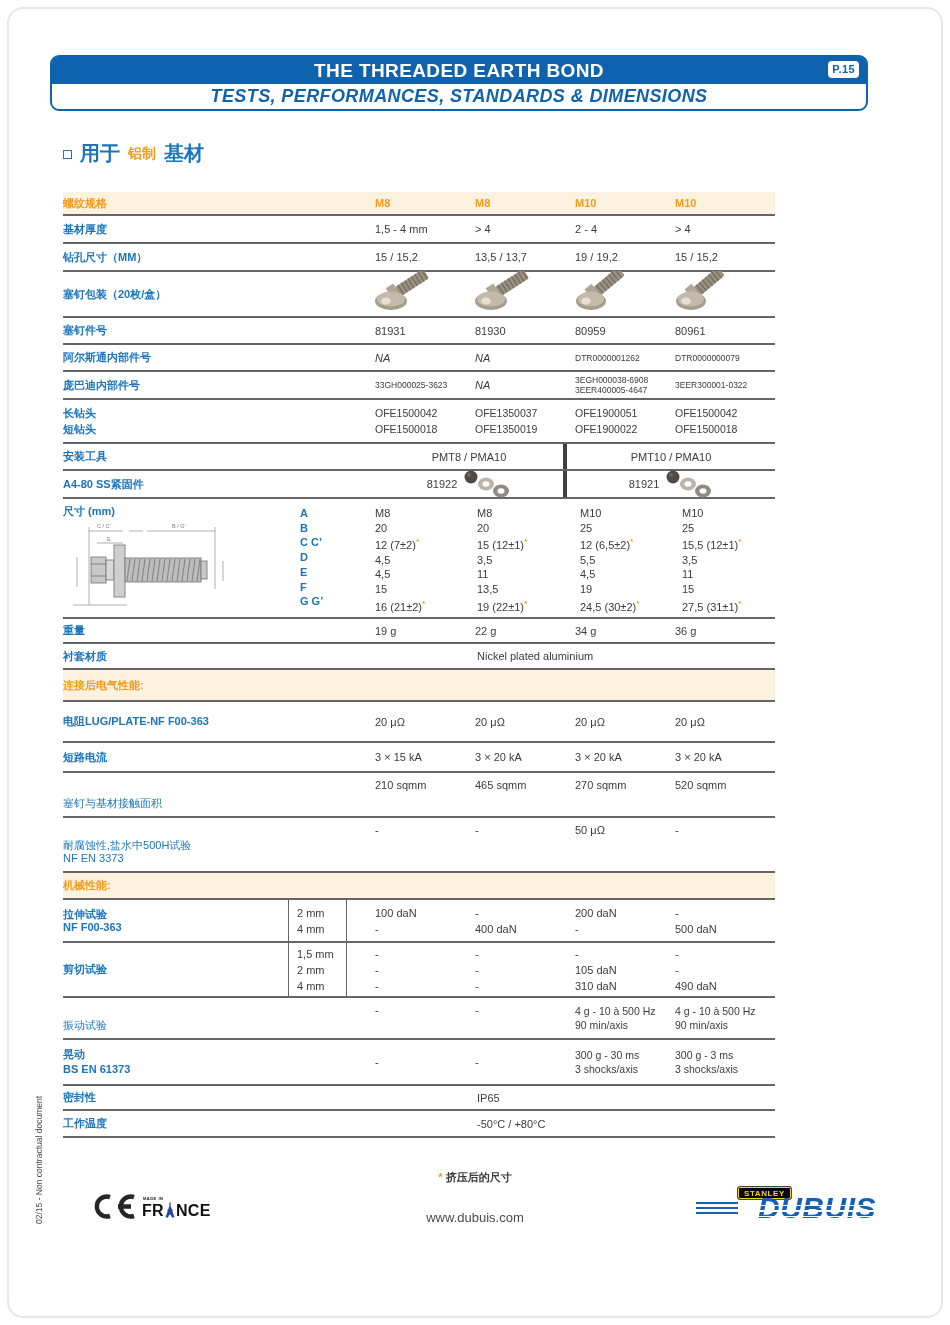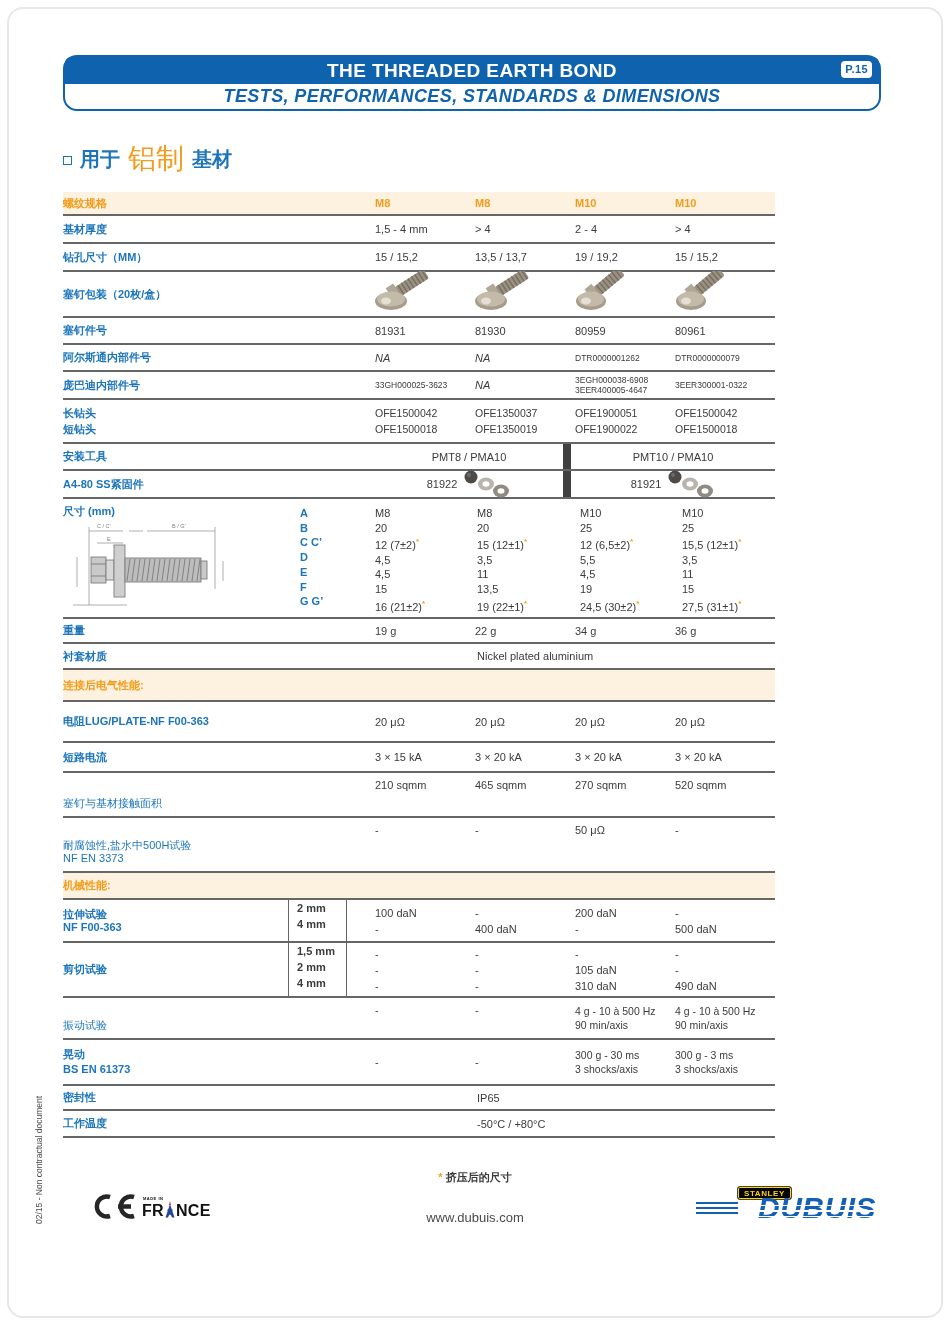--- a/index.html
+++ b/index.html
@@ -1,31 +1,31 @@
 <!DOCTYPE html>
 <html><head>
 <meta charset="utf-8">
 <style>
   *{margin:0;padding:0;box-sizing:border-box}
   html,body{width:950px;height:1325px;background:#fff;font-family:"Liberation Sans",sans-serif;position:relative;overflow:hidden}
   .page-frame{position:absolute;inset:7px;border:2px solid #e7e7e7;border-radius:16px;pointer-events:none}
 
   
-  .hdr{position:absolute;left:63px;top:55px;width:818px;height:56px;border:2px solid #0f63ae;border-radius:14px;background:#fff}
+  .hdr{position:absolute;left:50px;top:55px;width:818px;height:56px;border:2px solid #0f63ae;border-radius:9px;background:#fff}
   .hdr-top{position:relative;height:27px;background:#0f63ae;border-radius:6px 6px 0 0;color:#fff;
            font-weight:bold;font-size:19px;text-align:center;line-height:27px;letter-spacing:.4px}
   .hdr-badge{position:absolute;right:5px;top:2px;background:#fff;border:2px solid #0f63ae;border-radius:6px;
              color:#0f63ae;font-size:11px;font-weight:bold;line-height:15px;padding:1px 4px}
   .hdr-sub{height:25px;color:#0f63ae;font-style:italic;font-weight:bold;font-size:18px;text-align:center;line-height:25px;letter-spacing:.4px}
 
   
   .sect{position:absolute;left:63px;top:140px;display:flex;align-items:center;gap:8px}
   .sect .bullet{width:9px;height:9px;border:1.5px solid #1c75bb;margin-top:2px}
   .sect .st1,.sect .st3{color:#1c75bb;font-size:20px;font-weight:bold}
-  .sect .st2{color:#f59b1b;font-size:28px;font-weight:normal}
+  .sect .st2{color:#f59b1b;font-size:14px;font-weight:bold}
 
   
   .tbl{position:absolute;left:63px;top:192px;width:712px;font-size:11px;color:#3b3b3b}
   .t-row{position:relative;display:flex;align-items:center;border-bottom:2px solid #666}
   .lbl{width:312px;color:#1c75bb;font-weight:bold;font-size:11px;line-height:13px}
   .c{width:100px}
   .cream{background:#fdf2e0}
   .cream .lbl, .cream .c{color:#f59b1b;font-weight:bold}
   .sm{font-size:8.5px;line-height:10px}
   .na{font-style:italic;font-size:11px}
@@ -44,28 +44,28 @@
   .r-short{height:30px}
   .r-contact{height:45px;align-items:flex-start}
   .r-corr{height:55px;align-items:flex-start}
   .r-tens{height:43px}
   .r-shear{height:55px}
   .r-vib{height:42px;align-items:flex-start}
   .r-shock{height:46px}
   .r-temp{height:27px}
 
   .mleft{width:188px;text-align:center}
-  .mright{width:212px;text-align:right;border-left:8px solid #404040;align-self:stretch;
+  .mright{width:212px;text-align:right;border-left:4px solid #404040;align-self:stretch;
           display:flex;align-items:center;justify-content:center}
   .kit{display:inline-flex;align-items:center;gap:4px;justify-content:center}
 
   
   .lbl-n{width:225px}
   .mmcol{width:59px;border-left:1.5px solid #666;border-right:1.5px solid #666;align-self:stretch;
-         display:flex;flex-direction:column;padding-left:8px;color:#3b3b3b;font-weight:bold}
+         display:flex;flex-direction:column;justify-content:center;padding-left:8px;color:#3b3b3b;font-weight:normal}
   .mmcol div{line-height:16px}
   .gap28{width:28px}
   .vstack div{line-height:16px}
 
   
   .dims-label{position:absolute;left:0;top:6px}
   .dims-diagram{position:absolute;left:4px;top:18px}
   .dims-letters{position:absolute;left:237px;top:7px;color:#1c75bb;font-weight:bold}
   .dims-letters div{line-height:14.7px}
   .dcol{position:absolute;top:7px;width:102px}

